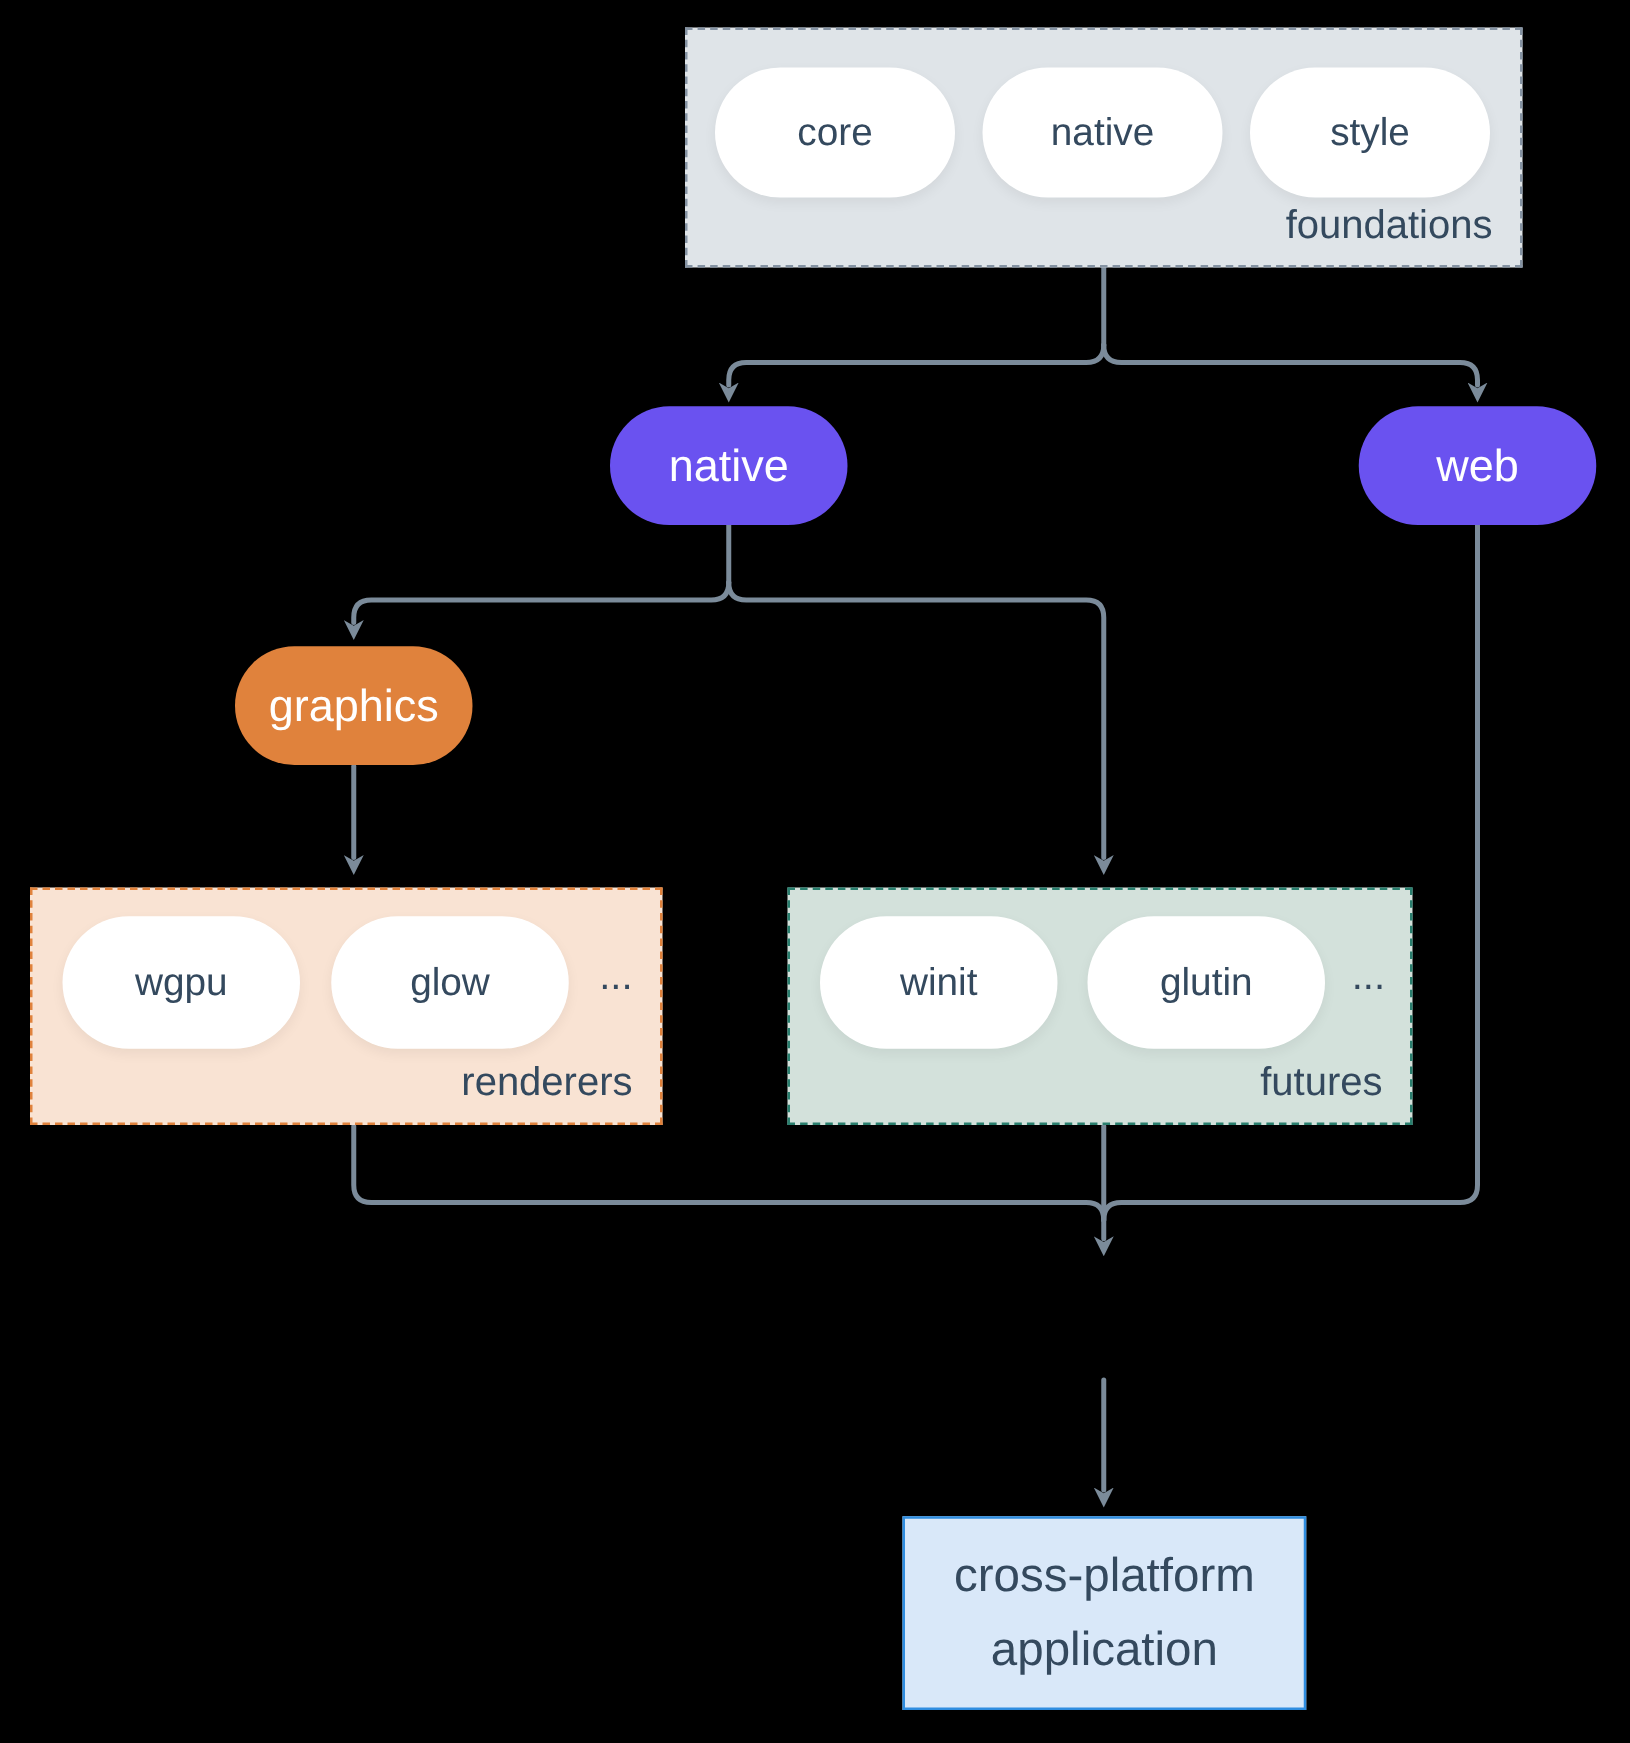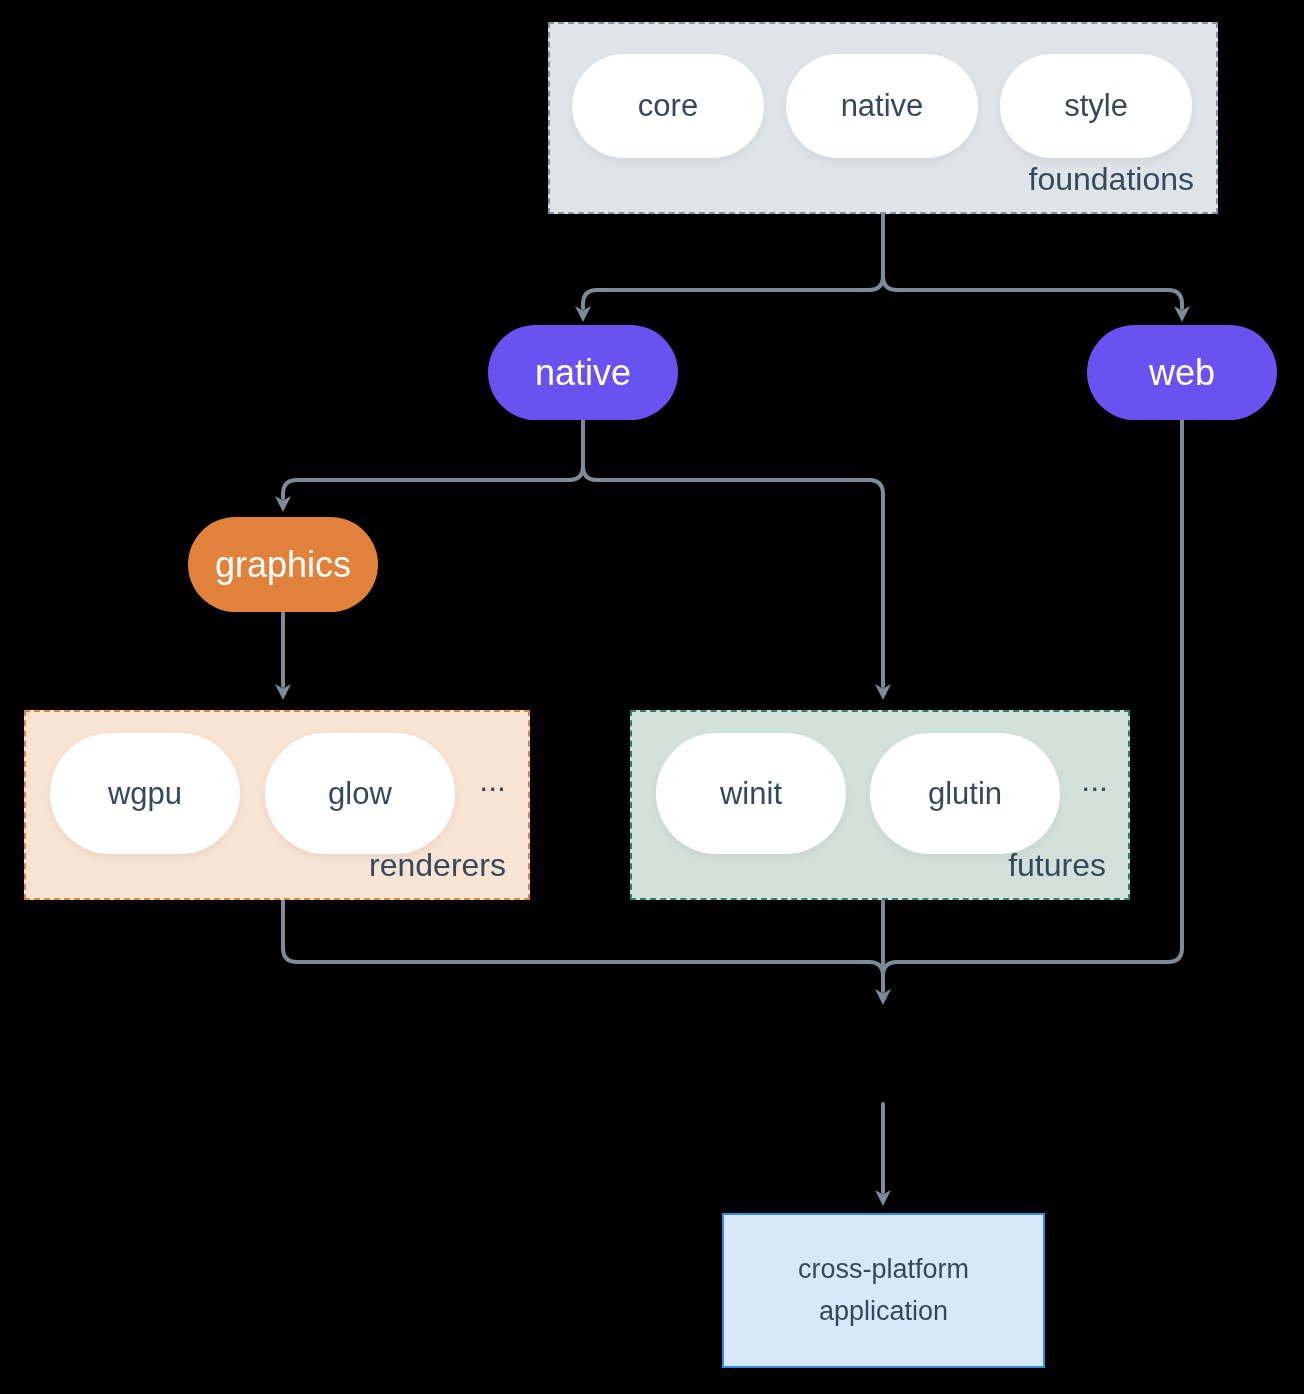--- a/index.html
+++ b/index.html
@@ -24,40 +24,40 @@
     background:var(--foundations-bg); border-color:var(--foundations-border); }
   .group.renderers { left:24px; top:710px; width:506px; height:190px;
     background:var(--renderers-bg); border-color:var(--renderers-border); }
   .group.shells { left:630px; top:710px; width:500px; height:190px;
     background:var(--shells-bg); border-color:var(--shells-border); }
   .group-label { position:absolute; right:22px; bottom:14px; font-size:32px; color:var(--ink); }
 
   .pill { border-radius:999px; display:flex; align-items:center; justify-content:center;
     font-size:31px; color:var(--ink); background:var(--white);
     box-shadow:0 4px 10px rgba(0,0,0,0.06); }
-  .pill.abs { position:absolute; width:190px; height:121px; }
+  .pill.abs { position:absolute; width:190px; height:106px; }
   .foundations-row { position:absolute; left:22px; right:24px; top:30px; height:90px;
     display:flex; justify-content:space-between; }
   .foundations-row .pill { width:192px; height:104px; }
 
   .node { position:absolute; width:190px; height:95px; border-radius:999px;
     display:flex; align-items:center; justify-content:center;
     font-size:36px; color:var(--white); }
   .node.native { left:488px; top:325px; background:var(--purple); }
   .node.web { left:1087px; top:325px; background:var(--purple); }
   .node.graphics { left:188px; top:517px; background:var(--orange); }
   .node.iced { left:788px; top:1009px; background:var(--blue); }
 
   .ellipsis { position:absolute; top:21px; height:95px; display:flex; align-items:center;
     font-size:32px; color:var(--ink); }
 
   .app-box { position:absolute; left:722px; top:1213px; width:323px; height:155px;
     background:var(--app-bg); border:2px solid var(--app-border);
     display:flex; align-items:center; justify-content:center; text-align:center;
-    font-size:27px; line-height:1.55; color:var(--ink); padding:0 30px; }
+    font-size:38px; line-height:1.55; color:var(--ink); padding:0 30px; }
 </style>
 </head>
 <body>
 
 <div class="canvas">
 
   <svg class="edges" width="1304" height="1394" viewBox="0 0 1304 1394">
     <defs>
       <marker id="arrow" viewBox="0 0 16 16" refX="2" refY="8" markerWidth="16" markerHeight="16" markerUnits="userSpaceOnUse" orient="auto">
         <path class="arrowhead" d="M0,0 L16,8 L0,16 L4.5,8 Z"></path>

